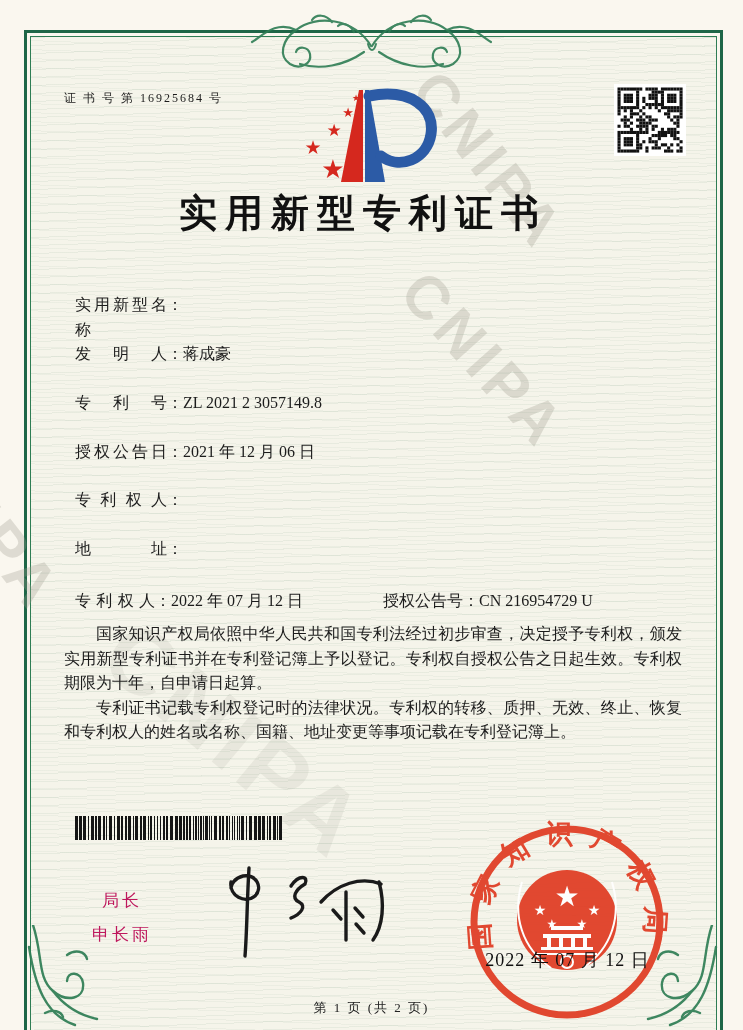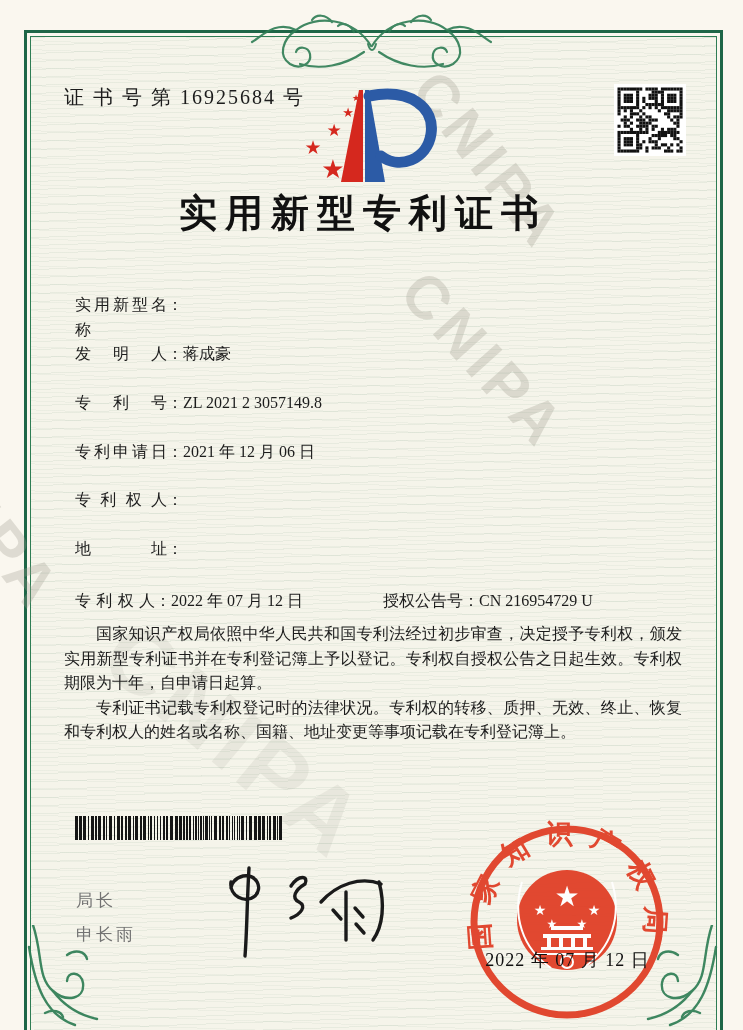--- a/index.html
+++ b/index.html
@@ -17,21 +17,21 @@
           #f5f4ea;}
   
   .wm{position:absolute;font-family:"Liberation Sans",sans-serif;font-weight:bold;
       color:rgba(158,155,144,0.30);letter-spacing:6px;transform-origin:left top;
       pointer-events:none;white-space:nowrap;}
   .wm1{left:452px;top:58px;font-size:58px;transform:rotate(52deg);}
   .wm2{left:438px;top:258px;font-size:60px;transform:rotate(48deg);}
   .wm3{left:-58px;top:408px;font-size:62px;transform:rotate(52deg);}
   .wm4{left:150px;top:600px;font-size:92px;transform:rotate(40deg);color:rgba(158,155,144,0.14);}
   
-  .certno{position:absolute;left:64px;top:84px;font-size:20px;letter-spacing:2px;}
+  .certno{position:absolute;left:64px;top:90px;font-size:12px;letter-spacing:2px;}
   .logo{position:absolute;left:293px;top:86px;width:160px;height:102px;}
   .qr{position:absolute;left:614px;top:84px;width:72px;height:72px;background:#fff;
       display:flex;align-items:center;justify-content:center;}
   .title{position:absolute;left:0;top:188px;width:726px;text-align:center;
          font-size:38px;font-weight:bold;letter-spacing:8px;color:#111;}
   
   .frow{position:absolute;left:75px;font-size:16px;display:flex;align-items:flex-start;
         line-height:25px;}
   .flabel{display:inline-block;width:92px;text-align:justify;text-align-last:justify;}
   .fcolon{display:inline-block;width:16px;}
@@ -39,22 +39,22 @@
   .r1{top:292px}.r2{top:341px}.r3{top:390px}.r4{top:439px}.r5{top:487px}.r6{top:536px}
   .grant{position:absolute;left:75px;top:588px;font-size:16px;line-height:25px;width:620px;}
   .grant .pair2{position:absolute;left:308px;top:0;}
   .glabel{display:inline-block;width:80px;text-align:justify;text-align-last:justify;}
   
   .paras{position:absolute;left:64px;top:622px;width:618px;font-size:16px;
          line-height:24.5px;text-align:justify;}
   .paras p{margin:0;text-indent:2em;}
   
   .barcode{position:absolute;left:75px;top:816px;width:212px;height:24px;}
-  .signer{position:absolute;left:76px;top:884px;font-family:"Liberation Sans",sans-serif;
-          font-size:17px;letter-spacing:3px;color:#737373;line-height:34px;}
+  .signer{position:absolute;left:92px;top:884px;font-family:"Liberation Sans",sans-serif;
+          font-size:17px;letter-spacing:3px;color:#be185d;line-height:34px;text-align:center;}
   .sig{position:absolute;left:195px;top:860px;width:215px;height:102px;}
   .seal{position:absolute;left:465px;top:820px;width:204px;height:204px;}
   .seal-date{position:absolute;left:475px;top:948px;width:185px;text-align:center;
              font-size:18px;letter-spacing:1px;color:#111;}
   .footer{position:absolute;left:0;top:999px;width:743px;text-align:center;font-size:13px;
           letter-spacing:2px;color:#222;}
   
   .orn-top{position:absolute;left:250px;top:10px;width:243px;height:68px;}
   .fl{position:absolute;width:88px;height:105px;}
   .fl-left{left:27px;top:925px;}
@@ -385,21 +385,21 @@
     <span class="flabel">发明人</span>
       <span class="fcolon">：</span>
       <span class="fvalue">蒋成豪</span>
   </div>
   <div class="frow r3">
     <span class="flabel">专利号</span>
       <span class="fcolon">：</span>
       <span class="fvalue">ZL 2021 2 3057149.8</span>
   </div>
   <div class="frow r4">
-    <span class="flabel">专利申请日</span>
+    <span class="flabel">授权公告日</span>
       <span class="fcolon">：</span>
       <span class="fvalue">2021 年 12 月 06 日</span>
   </div>
   <div class="frow r5">
     <span class="flabel">专利权人</span>
       <span class="fcolon">：</span>
   </div>
   <div class="frow r6">
     <span class="flabel">地址</span>
       <span class="fcolon">：</span>
@@ -532,14 +532,15 @@
       </g>
       <circle cx="102" cy="142" r="6" fill="none" stroke="#ffffff" stroke-width="2"></circle>
       <g stroke="#ffffff" stroke-width="2" fill="none">
         <path d="M57,62 C47,96 57,128 86,148"></path>
         <path d="M147,62 C157,96 147,128 118,148"></path>
       </g>
     </svg>
   </div>
   <div class="seal-date">2022 年 07 月 12 日</div>
 
+  <div class="footer">第 1 页 (共 2 页)</div>
 
 </div>
 
 </body></html>

